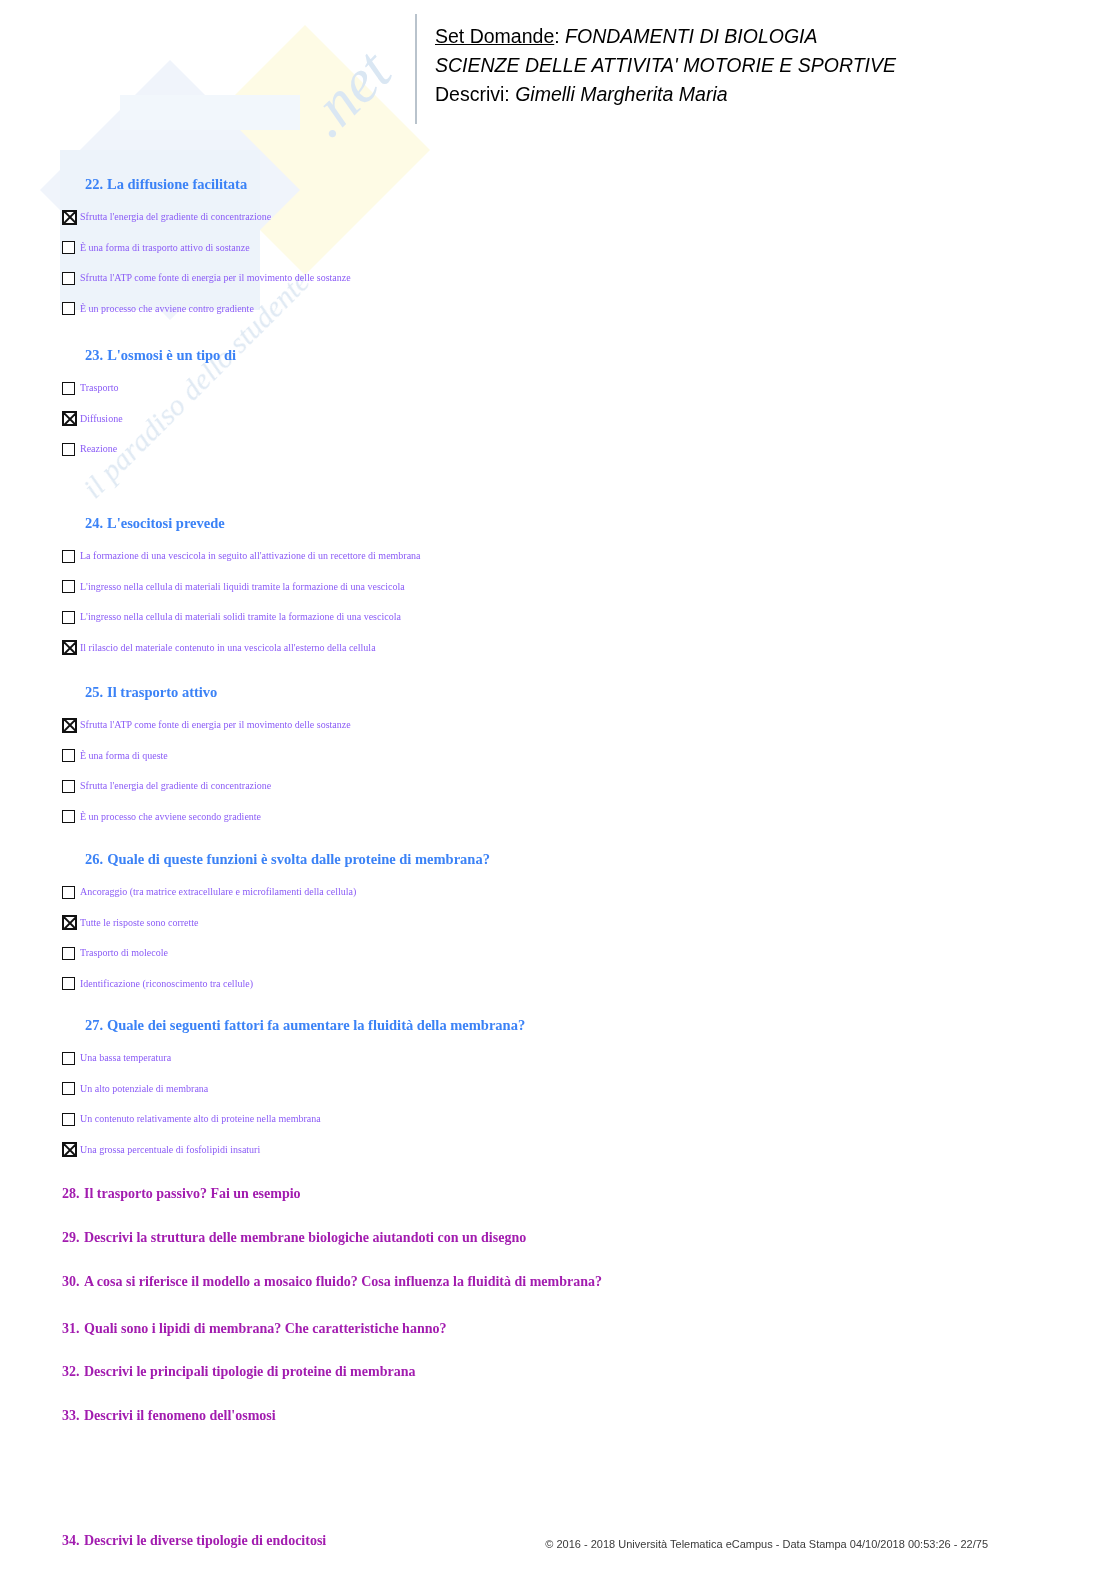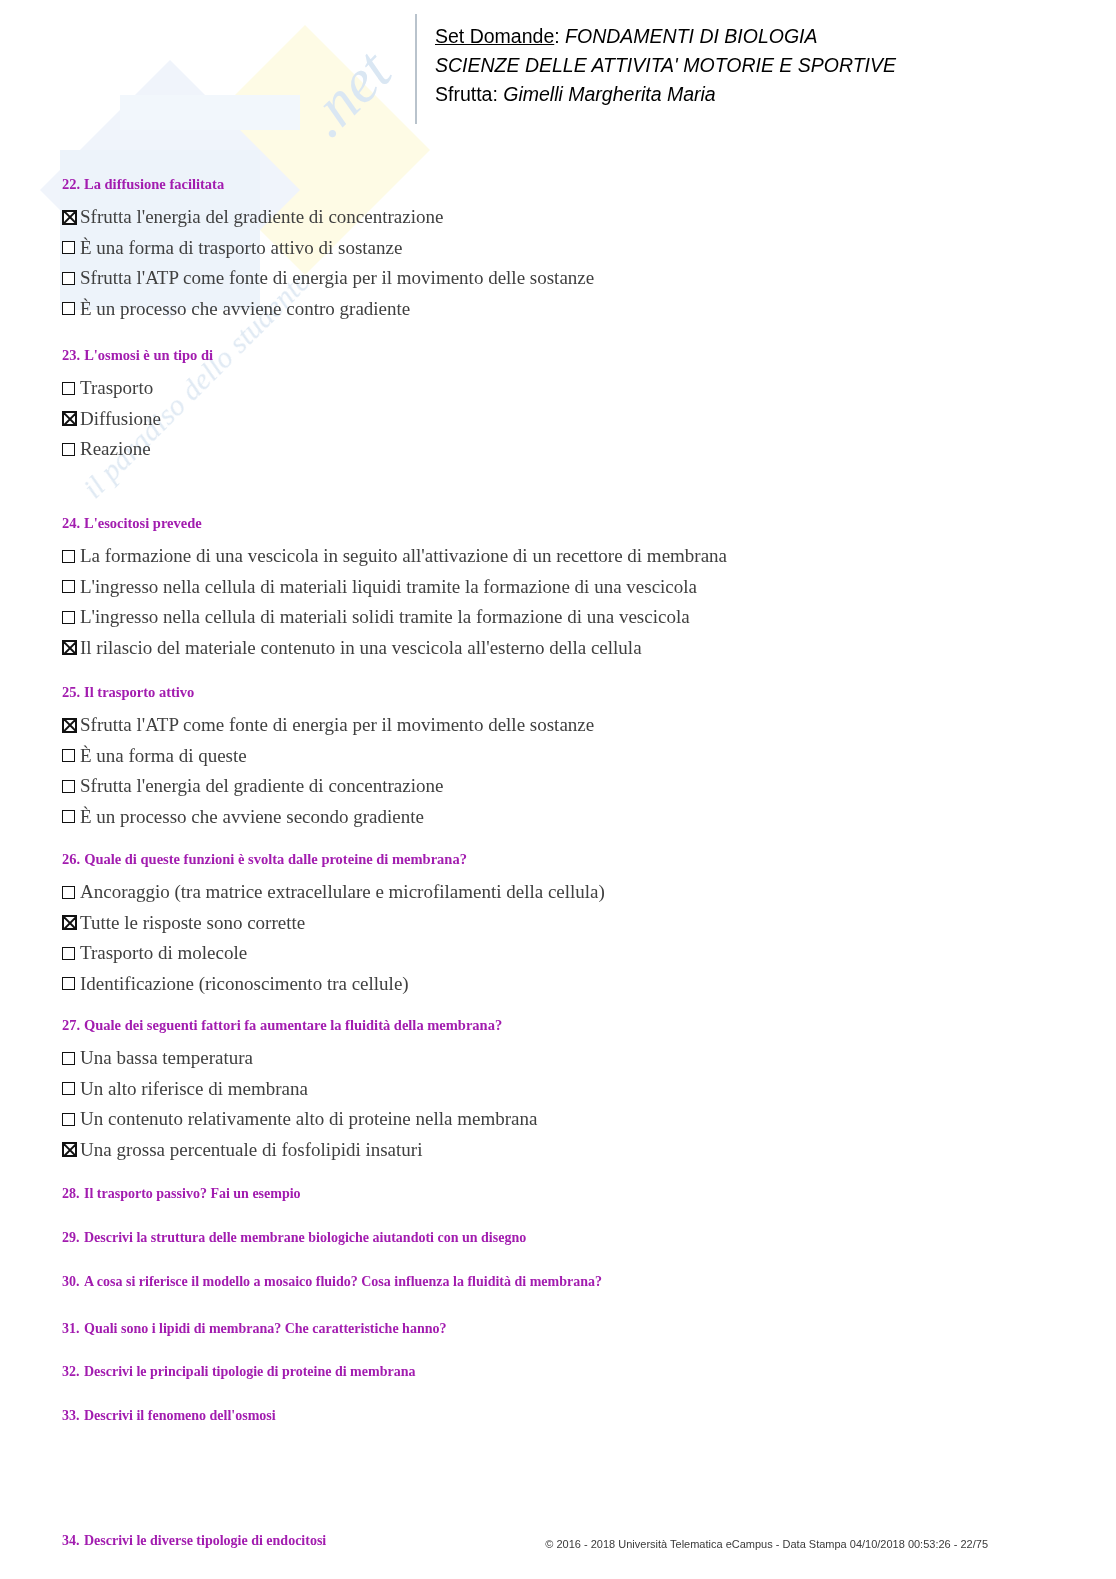--- a/index.html
+++ b/index.html
@@ -73,22 +73,23 @@
   .qblock {
     position: absolute;
     left: 62px;
     width: 1000px;
   }
   .q-title {
     font-family: "Liberation Serif", serif;
     font-weight: bold;
     font-size: 14.5px;
     line-height: 17px;
-    color: #a21caf;
+    color: #3b82f6;
     white-space: nowrap;
+    margin-left: 23px;
   }
   .q-num {
     display: inline-block;
     min-width: 22px;
   }
   .q-num.tight { min-width: 0; margin-right: 4px; }
 
   .options { margin-top: 9px; }
   .option {
     display: flex;
@@ -120,23 +121,23 @@
   .cbox.checked::after  { transform: translate(-50%,-50%) rotate(-45deg); }
   .cbox.checked {
     width: 15px;
     height: 15px;
     border-width: 2px;
     margin-right: 3px;
     overflow: hidden;
   }
   .opt-text {
     font-family: "Liberation Serif", serif;
-    font-size: 19px;
+    font-size: 10px;
     line-height: 16px;
-    color: #404040;
+    color: #8b5cf6;
     white-space: nowrap;
   }
 
   
   .open-q {
     position: absolute;
     left: 62px;
     font-family: "Liberation Serif", serif;
     font-weight: bold;
     font-size: 14px;
@@ -179,21 +180,21 @@
   </div>
 
   <div class="header">
     <div class="header-rule"></div>
     <div class="header-text">
       <span class="hdr-line">
         <span class="hdr-label">Set Domande</span><span>: </span><span class="hdr-em">FONDAMENTI DI  BIOLOGIA</span>
       </span>
       <span class="hdr-line hdr-em">SCIENZE DELLE ATTIVITA' MOTORIE E  SPORTIVE</span>
       <span class="hdr-line">
-        <span>Sfrutta: </span><span class="hdr-em">Gimelli Margherita Maria</span>
+        <span>Descrivi: </span><span class="hdr-em">Gimelli Margherita Maria</span>
       </span>
     </div>
   </div>
 
   <div class="content">
 
     <div class="qblock" style="top:176px">
       <div class="q-title">
         <span class="q-num">22.</span><span>La diffusione facilitata</span>
       </div>
@@ -313,21 +314,21 @@
       <div class="q-title">
         <span class="q-num">27.</span><span>Quale dei seguenti fattori fa aumentare la fluidità della membrana?</span>
       </div>
       <div class="options">
         <div class="option">
           <span class="cbox"></span>
           <span class="opt-text">Una bassa temperatura</span>
         </div>
         <div class="option">
           <span class="cbox"></span>
-          <span class="opt-text">Un alto riferisce di membrana</span>
+          <span class="opt-text">Un alto potenziale di membrana</span>
         </div>
         <div class="option">
           <span class="cbox"></span>
           <span class="opt-text">Un contenuto relativamente alto di proteine nella membrana</span>
         </div>
         <div class="option">
           <span class="cbox checked"></span>
           <span class="opt-text">Una grossa percentuale di fosfolipidi insaturi</span>
         </div>
       </div>

